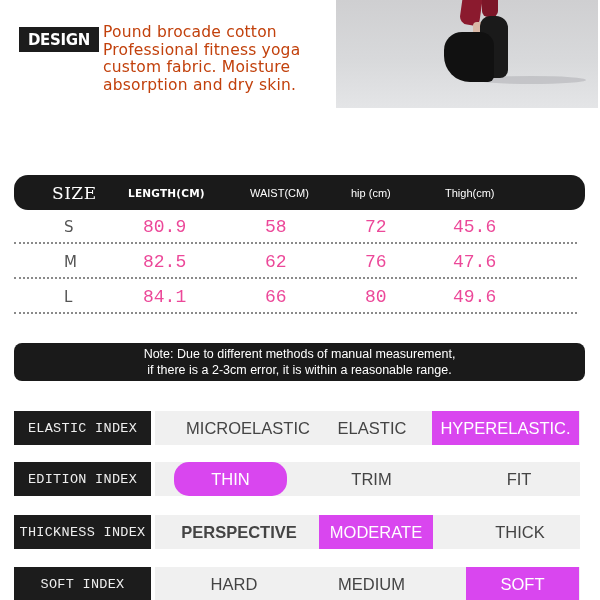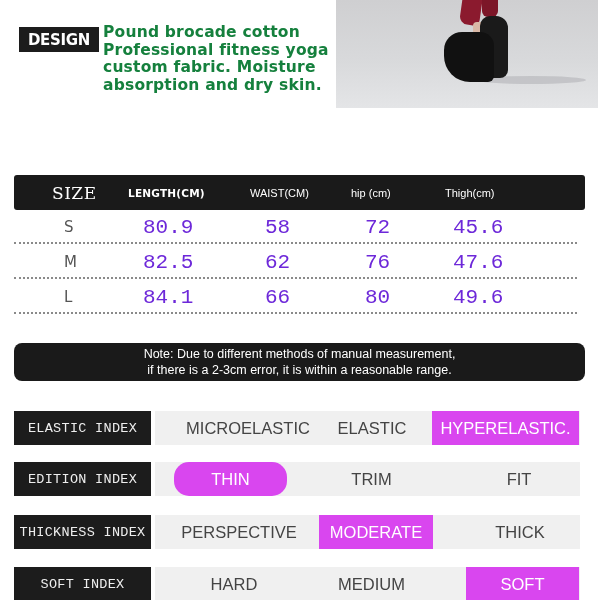--- a/index.html
+++ b/index.html
@@ -9,52 +9,52 @@
     
     .design-label {
       position: absolute; left: 19px; top: 27px; width: 80px; height: 25px;
       background: #1c1c1c; color: #fff; font-family: "DejaVu Sans", sans-serif;
       font-size: 15px; font-weight: bold; letter-spacing: -0.3px;
       display: flex; align-items: center; justify-content: center;
     }
     .design-text {
       position: absolute; left: 103px; top: 24px; width: 230px;
       font-family: "DejaVu Sans", sans-serif; font-size: 15.5px; line-height: 17.5px;
-      color: #15803d; letter-spacing: 0.2px; font-weight: bold;
+      color: #c2410c; letter-spacing: 0.2px;
     }
     .design-text div { white-space: nowrap; }
 
     .photo {
       position: absolute; left: 336px; top: 0; width: 262px; height: 108px;
       background: linear-gradient(180deg, #cfcfd1 0%, #d8d9db 55%, #e4e5e7 100%);
       overflow: hidden;
     }
     .photo .leg1 { position:absolute; left:125px; top:-5px; width:20px; height:30px; background:#8b1a2e; border-radius:0 0 6px 8px; transform:rotate(8deg); }
     .photo .leg2 { position:absolute; left:146px; top:-5px; width:16px; height:22px; background:#7c1628; border-radius:0 0 6px 6px; }
     .photo .ankle { position:absolute; left:137px; top:22px; width:14px; height:14px; background:#d9b8a6; border-radius:4px; }
     .photo .shoe1 { position:absolute; left:108px; top:32px; width:50px; height:50px; background:#111; border-radius:18px 14px 6px 26px; }
     .photo .shoe2 { position:absolute; left:144px; top:16px; width:28px; height:62px; background:#1a1a1a; border-radius:10px 12px 8px 6px; }
     .photo .shadow { position:absolute; left:140px; top:76px; width:110px; height:8px; background:rgba(150,150,155,0.35); border-radius:50%; }
 
     
     .size-header {
       position: absolute; left: 14px; top: 175px; width: 571px; height: 35px;
-      background: #1a1a1a; border-radius: 3px; color: #fff;
+      background: #1a1a1a; border-radius: 14px; color: #fff;
     }
     .hcell { position: absolute; top: 0; height: 35px; display:flex; align-items:center; }
     .h-size { left: 38px; font-family: "DejaVu Serif", serif; font-size: 17px; font-weight: normal; letter-spacing: 0.5px; }
     .h-length { left: 114px; font-family: "DejaVu Sans", sans-serif; font-size: 10.5px; font-weight: bold; letter-spacing: 0.2px; }
     .h-waist { left: 236px; font-size: 11px; }
     .h-hip { left: 337px; font-size: 11px; }
     .h-thigh { left: 431px; font-size: 11px; }
 
     .size-row { position: absolute; left: 14px; width: 563px; height: 34px; border-bottom: 2px dotted #8a8a8a; }
     .cell { position: absolute; top: 0; height: 34px; display:flex; align-items:center; font-size: 15px; color: #444; }
     .c-size { left: 50px; font-family: "DejaVu Sans", sans-serif; font-size: 15px; color:#555; }
-    .c-num { font-family: "Liberation Mono", monospace; font-size: 21px; color:#6d28d9; }
+    .c-num { font-family: "Liberation Mono", monospace; font-size: 18px; color:#ec4899; }
     .c-length { left: 129px; }
     .c-waist { left: 251px; }
     .c-hip { left: 351px; }
     .c-thigh { left: 439px; }
 
     
     .note {
       position: absolute; left: 14px; top: 343px; width: 571px; height: 38px;
       background: #1a1a1a; border-radius: 8px; color: #fff;
       display: flex; flex-direction: column; align-items: center; justify-content: center;
@@ -143,21 +143,21 @@
   <div class="idx-label">EDITION INDEX</div>
   <div class="idx-track"></div>
   <div class="idx-opt sel" style="left:160px;width:113px;border-radius:15px;">THIN</div>
   <div class="idx-opt" style="left:300px;width:115px;">TRIM</div>
   <div class="idx-opt" style="left:450px;width:110px;">FIT</div>
 </div>
 
 <div class="idx-row" style="top:515px;">
   <div class="idx-label">THICKNESS INDEX</div>
   <div class="idx-track"></div>
-  <div class="idx-opt" style="left:150px;width:150px;">PERSPECTIVE</div>
+  <div class="idx-opt" style="left:150px;width:150px;font-weight:bold;">PERSPECTIVE</div>
   <div class="idx-opt sel" style="left:305px;width:114px;">MODERATE</div>
   <div class="idx-opt" style="left:450px;width:112px;">THICK</div>
 </div>
 
 <div class="idx-row" style="top:567px;">
   <div class="idx-label">SOFT INDEX</div>
   <div class="idx-track"></div>
   <div class="idx-opt" style="left:160px;width:120px;">HARD</div>
   <div class="idx-opt" style="left:300px;width:115px;">MEDIUM</div>
   <div class="idx-opt sel" style="left:452px;width:113px;">SOFT</div>

